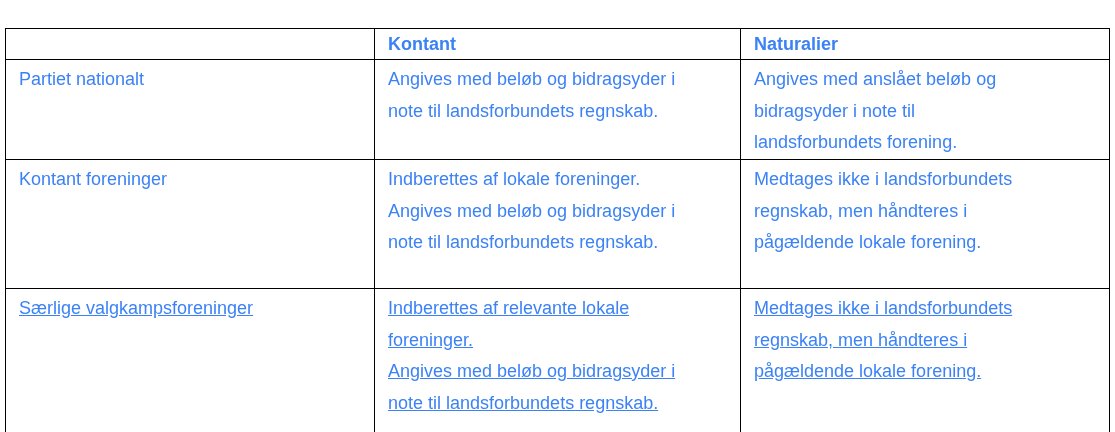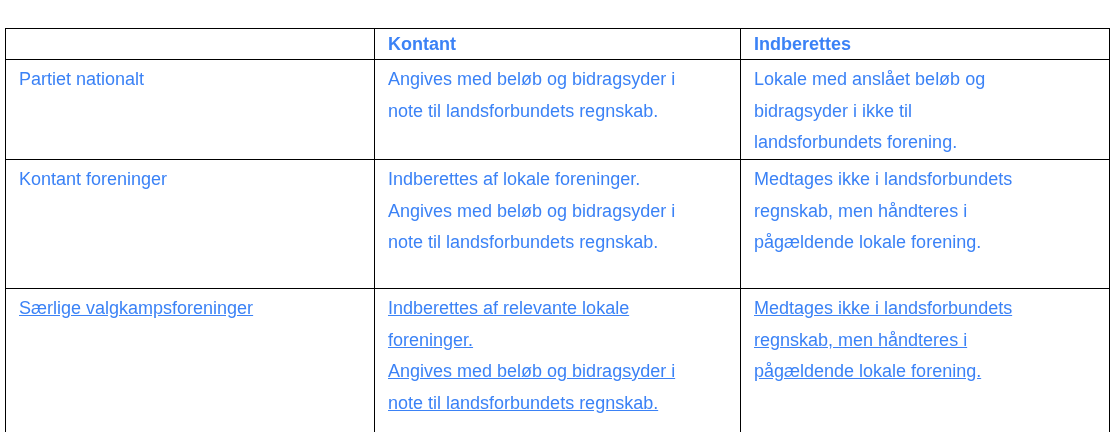--- a/index.html
+++ b/index.html
@@ -29,31 +29,31 @@
   .line { display: block; }
 </style>
 </head>
 <body>
 
 <table class="tbl">
   <tbody>
       <tr class="r0">
     <th class="c0"></th>
     <th class="c1">Kontant</th>
-    <th class="c2">Indberettes</th>
+    <th class="c2">Naturalier</th>
   </tr>
   <tr class="r1">
     <td>Partiet nationalt</td>
     <td>
       <span class="line">Angives med beløb og bidragsyder i</span>
       <span class="line">note til landsforbundets regnskab.</span>
     </td>
     <td>
-      <span class="line">Lokale med anslået beløb og</span>
-      <span class="line">bidragsyder i ikke til</span>
+      <span class="line">Angives med anslået beløb og</span>
+      <span class="line">bidragsyder i note til</span>
       <span class="line">landsforbundets forening.</span>
     </td>
   </tr>
   <tr class="r2">
     <td>Kontant foreninger</td>
     <td>
       <span class="line">Indberettes af lokale foreninger.</span>
       <span class="line">Angives med beløb og bidragsyder i</span>
       <span class="line">note til landsforbundets regnskab.</span>
     </td>

